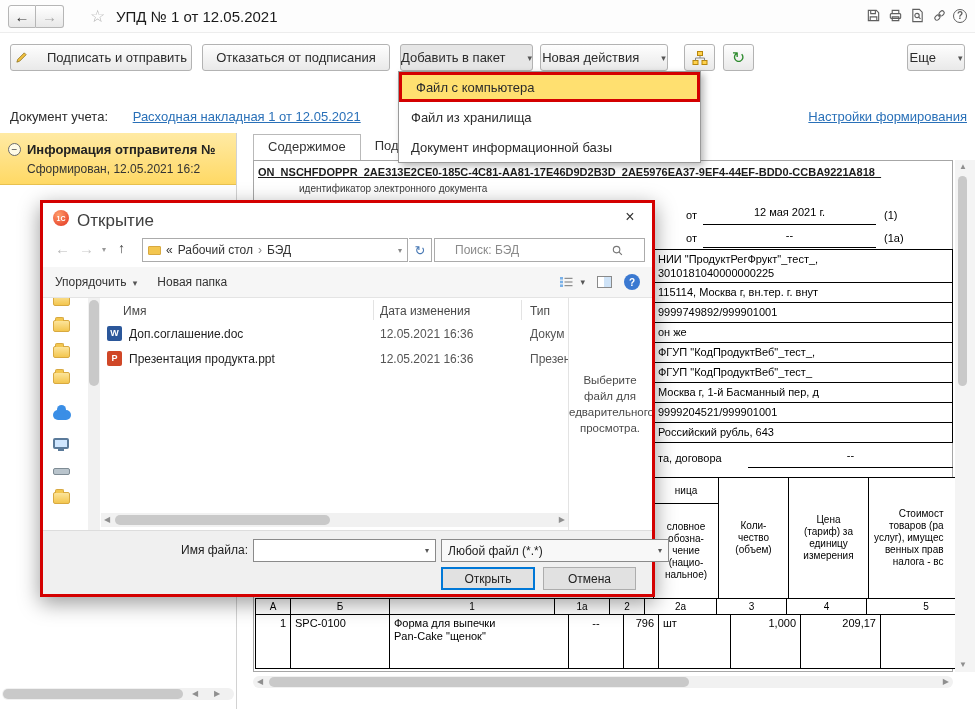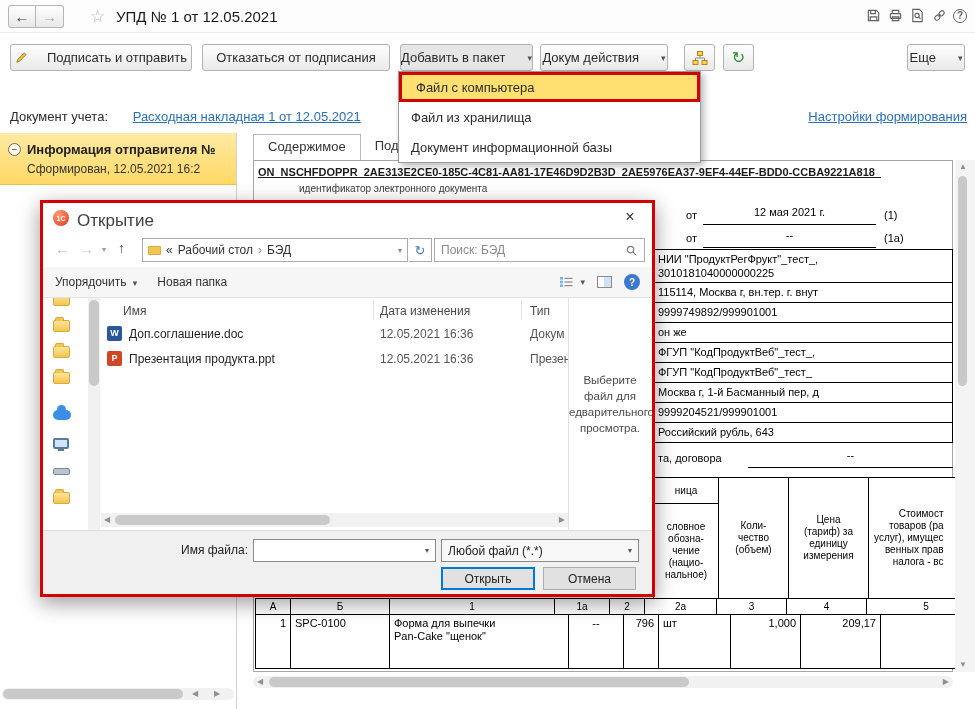--- a/index.html
+++ b/index.html
@@ -66,21 +66,21 @@
 .dditem{height:30px;display:flex;align-items:center;padding:0 12px;font-size:13px;color:#2b2b2b;cursor:pointer;background:#fff}
 .dditem.hl{background:#ffe070;border:3px solid #d40000;padding:0 14px}
 
 .dlg{position:absolute;left:40px;top:200px;width:615px;height:397px;border:3px solid #d40000;background:#fff;z-index:50;box-shadow:0 6px 20px rgba(0,0,0,.4)}
 .dlg .ttlic{position:absolute;left:10px;top:7px;width:16px;height:16px;border-radius:50%;background:radial-gradient(circle at 35% 30%,#ff9d6b,#e1301e);color:#fff;font-size:7px;font-weight:bold;display:flex;align-items:center;justify-content:center}
 .dlg .ttl{position:absolute;left:34px;top:8px;font-size:17px;color:#404040}
 .dlg .close{position:absolute;right:0;top:0;width:44px;height:28px;display:flex;align-items:center;justify-content:center;font-size:16px;color:#333;cursor:pointer}
 .dnavg{position:absolute;font-size:15px;cursor:pointer}
 .crumbbox{position:absolute;left:99px;top:35px;width:266px;height:24px;border:1px solid #ababab;background:#fff;display:flex;align-items:center;padding:0 5px;gap:5px;font-size:12px;color:#333}
 .refbtn{position:absolute;left:366px;top:35px;width:23px;height:24px;border:1px solid #ababab;border-left:none;background:#fff;color:#4a7ab5;font-size:13px;display:flex;align-items:center;justify-content:center;cursor:pointer}
-.searchbox{position:absolute;left:391px;top:35px;width:211px;height:24px;border:1px solid #ababab;background:#fff;display:flex;align-items:center;justify-content:space-between;padding:0 6px;color:#8a8a8a;font-size:12px}
+.searchbox{position:absolute;left:391px;top:35px;width:211px;height:24px;border:1px solid #ababab;background:#fff;display:flex;align-items:center;justify-content:space-between;padding:0 20px;color:#8a8a8a;font-size:12px}
 .dtool{position:absolute;left:0;top:64px;right:0;height:31px;background:#f6f6f6;border-bottom:1px solid #e4e4e4;display:flex;align-items:center;padding:0 12px;gap:20px;font-size:12px;color:#333}
 .dtool .rgrp{margin-left:auto;display:flex;align-items:center;gap:12px}
 .helpblue{width:16px;height:16px;border-radius:50%;background:#3b79d1;color:#fff;font-size:10px;font-weight:bold;display:flex;align-items:center;justify-content:center;cursor:pointer}
 .dbody{position:absolute;left:0;top:95px;width:609px;height:232px;overflow:hidden;background:#fff}
 .fold{position:absolute;width:17px;height:12px;background:linear-gradient(#fce49b,#f3c64f);border:1px solid #d8a940;border-radius:2px;cursor:pointer}
 .fold::before{content:"";position:absolute;top:-4px;left:1px;width:7px;height:3px;background:#f3c64f;border:1px solid #d8a940;border-bottom:none;border-radius:2px 2px 0 0}
 .cloudic{position:absolute;width:18px;height:10px;background:#3a8ee6;border-radius:8px;cursor:pointer}
 .cloudic::before{content:"";position:absolute;left:4px;top:-5px;width:9px;height:9px;background:#3a8ee6;border-radius:50%}
 .pcic{position:absolute;width:16px;height:11px;border:2px solid #5a7a9a;background:#cfe6ff;border-radius:2px;cursor:pointer}
 .pcic::after{content:"";position:absolute;left:3px;bottom:-4px;width:6px;height:2px;background:#5a7a9a}
@@ -163,21 +163,21 @@
     <span>Подписать и отправить</span>
   </div>
   <div class="btn" style="left:202px;width:188px">
     <span>Отказаться от подписания</span>
   </div>
   <div class="btn pressed" style="left:400px;width:133px">
     <span>Добавить в пакет</span>
     <span class="caret">▾</span>
   </div>
   <div class="btn" style="left:540px;width:128px">
-    <span>Докум действия</span>
+    <span>Новая действия</span>
     <span class="caret">▾</span>
   </div>
   <div class="btn" style="left:684px;width:31px;padding:0">
     <span style="display:inline-flex">
         <svg width="16" height="16" viewBox="0 0 16 16">
           <rect x="5.5" y="1.5" width="5" height="4" fill="#ffd24d" stroke="#b8860b"></rect>
           <rect x="1" y="10.5" width="5" height="4" fill="#ffd24d" stroke="#b8860b"></rect>
           <rect x="10" y="10.5" width="5" height="4" fill="#ffd24d" stroke="#b8860b"></rect>
           <path d="M8 5.5v2.5M3.5 10.5v-2.5h9v2.5" stroke="#888" fill="none"></path>
         </svg>
@@ -411,21 +411,21 @@
         <span class="sbarrow" style="right:3px;top:3px">▶</span>
       </div>
     </div>
 
     <div class="dfoot"></div>
     <span class="fnlabel">Имя файла:</span>
     <div class="combo" style="left:210px;top:336px;width:183px">
       <span></span>
       <span style="font-size:8px;color:#555">▾</span>
     </div>
-    <div class="combo" style="left:398px;top:336px;width:198px;background:#f8f8f8">
+    <div class="combo" style="left:398px;top:336px;width:228px;background:#f8f8f8">
       <span>Любой файл (*.*)</span>
       <span style="font-size:8px;color:#555">▾</span>
     </div>
     <div class="fbtn primary" style="left:398px;top:364px;width:94px">
         <span>Открыть</span>
       </div>
     <div class="fbtn" style="left:500px;top:364px;width:93px">
         <span>Отмена</span>
       </div>
   </div>

